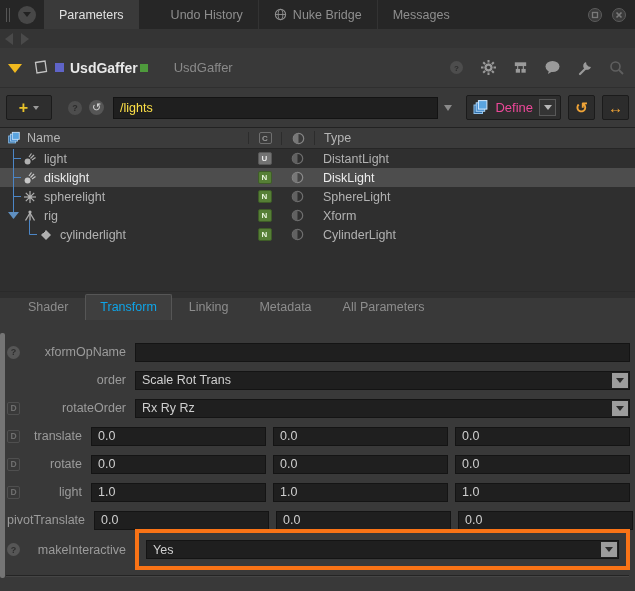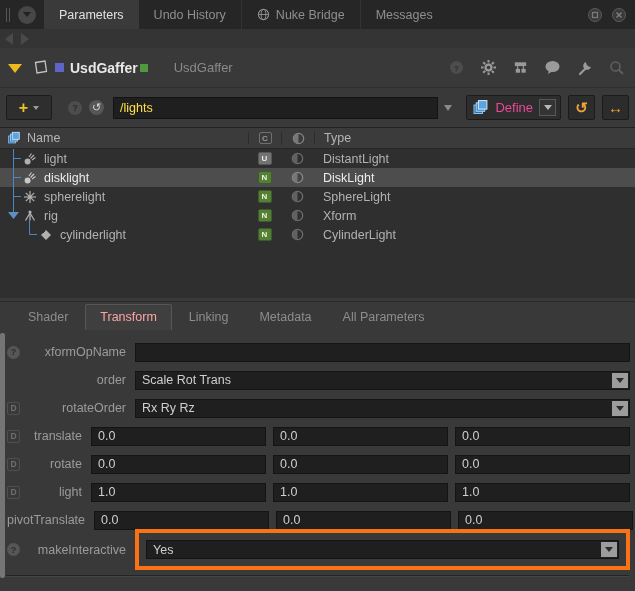--- a/index.html
+++ b/index.html
@@ -14,21 +14,21 @@
   }
   
   .tabbar { position:absolute; top:0; left:0; right:0; height:29px; background:#262626; display:flex; align-items:stretch; }
   .grip { width:12px; display:flex; align-items:center; justify-content:center; gap:2px; margin-left:2px; }
   .grip i { width:1px; height:14px; background:#555; }
   .menu-btn { width:18px; height:18px; border-radius:50%; background:#474747; align-self:center; margin:0 8px 0 4px; display:flex; align-items:center; justify-content:center; }
   .menu-btn::after { content:""; border:4px solid transparent; border-top:5px solid #222; margin-top:4px; }
   .ttab { display:flex; align-items:center; gap:6px; padding:0 15px; color:#8f8f8f; cursor:default; border-left:1px solid #333; }
   .ttab:first-of-type { border-left:none; }
   .ttab.active { background:#3a3a3a; color:#e0e0e0; border-left:none; }
-  .ttab.active + .ttab { border-left:none; }
+  .ttab.active + .ttab { border-left:none;margin-left:17px; }
   .tabbar-right { margin-left:auto; display:flex; align-items:center; gap:8px; padding-right:8px; }
   .circ-btn { width:16px; height:16px; }
   
   .navrow { position:absolute; top:29px; left:0; right:0; height:19px; background:#343434; display:flex; align-items:center; gap:8px; padding-left:5px; }
   .nav-arrow { width:0; height:0; opacity:.9; }
   .nav-back { border:6px solid transparent; border-right:8px solid #4c4c4c; border-left:none; }
   .nav-fwd { border:6px solid transparent; border-left:8px solid #4c4c4c; border-right:none; }
   
   .nodeheader { position:absolute; top:48px; left:0; right:0; height:40px; display:flex; align-items:center; padding:0 10px 0 8px; border-bottom:1px solid #2f2f2f; }
   .disclose { width:0; height:0; border:7px solid transparent; border-top:9px solid #f0b91f; margin-top:8px; }
@@ -66,23 +66,23 @@
   .trow .tcell-c, .trow .tcell-v, .trow .tcell-type { border-left:none; }
   .rowname { display:flex; align-items:center; gap:7px; }
   .d1 { padding-left:23px; }
   .d2 { padding-left:39px; }
   .cbox { width:13px; height:12px; border:1px solid #6f6f6f; border-radius:2px; color:#9a9a9a; font-size:8px; font-weight:bold; display:flex; align-items:center; justify-content:center; }
   .badge { width:14px; height:13px; border-radius:2px; font-size:8px; font-weight:bold; display:flex; align-items:center; justify-content:center; }
   .badge.green { background:#567f36; border:1px solid #3e5c27; color:#e8f4dc; }
   .badge.gray { background:#737373; border:1px solid #575757; color:#e8e8e8; }
   .connectors { position:absolute; inset:0; pointer-events:none; }
   
-  .ptabs { position:absolute; top:301px; left:0; right:0; height:29px; display:flex; align-items:flex-end; padding-left:14px; gap:3px; border-top:1px solid #2a2a2a;text-align:center; }
+  .ptabs { position:absolute; top:291px; left:0; right:0; height:29px; display:flex; align-items:flex-end; padding-left:14px; gap:3px; border-top:1px solid #2a2a2a;text-align:center; }
   .ptab { padding:5px 14px 6px; color:#8d8d8d; }
-  .ptab.active { background:#3f3f3f; border:1px solid #565656; border-bottom:none; border-radius:2px 2px 0 0; color:#fca5a5; }
+  .ptab.active { background:#3f3f3f; border:1px solid #565656; border-bottom:none; border-radius:2px 2px 0 0; color:#0ea5e9; }
   
   .props { position:absolute; top:330px; left:0; right:0; bottom:0; padding-top:8px; }
   .scrollstrip { position:absolute; left:0; top:3px; width:5px; height:245px; background:#757575; border-radius:2px; }
   .prow { display:flex; align-items:center; height:28px; padding:0 5px 0 7px; }
   .licon { width:22px; display:flex; align-items:center; }
   .dbox { width:13px; height:13px; border:1px solid #4f4f4f; border-radius:2px; color:#6f6f6f; font-size:8.5px; font-weight:bold; display:flex; align-items:center; justify-content:center; }
   .hcirc { width:13px; height:13px; border-radius:50%; background:#565656; color:#2d2d2d; font-size:9px; font-weight:bold; display:flex; align-items:center; justify-content:center; }
   .plabel { width:106px; text-align:right; color:#9b9b9b; padding-right:9px; white-space:nowrap; }
   .pfields { flex:1; display:flex; gap:7px; position:relative; }
   .tfield { flex:1; height:19px; background:#1f1f1f; border:1px solid #141414; color:#cfcfcf; padding:0 6px; font-family:"Liberation Sans",sans-serif; font-size:12.5px; min-width:0; }

